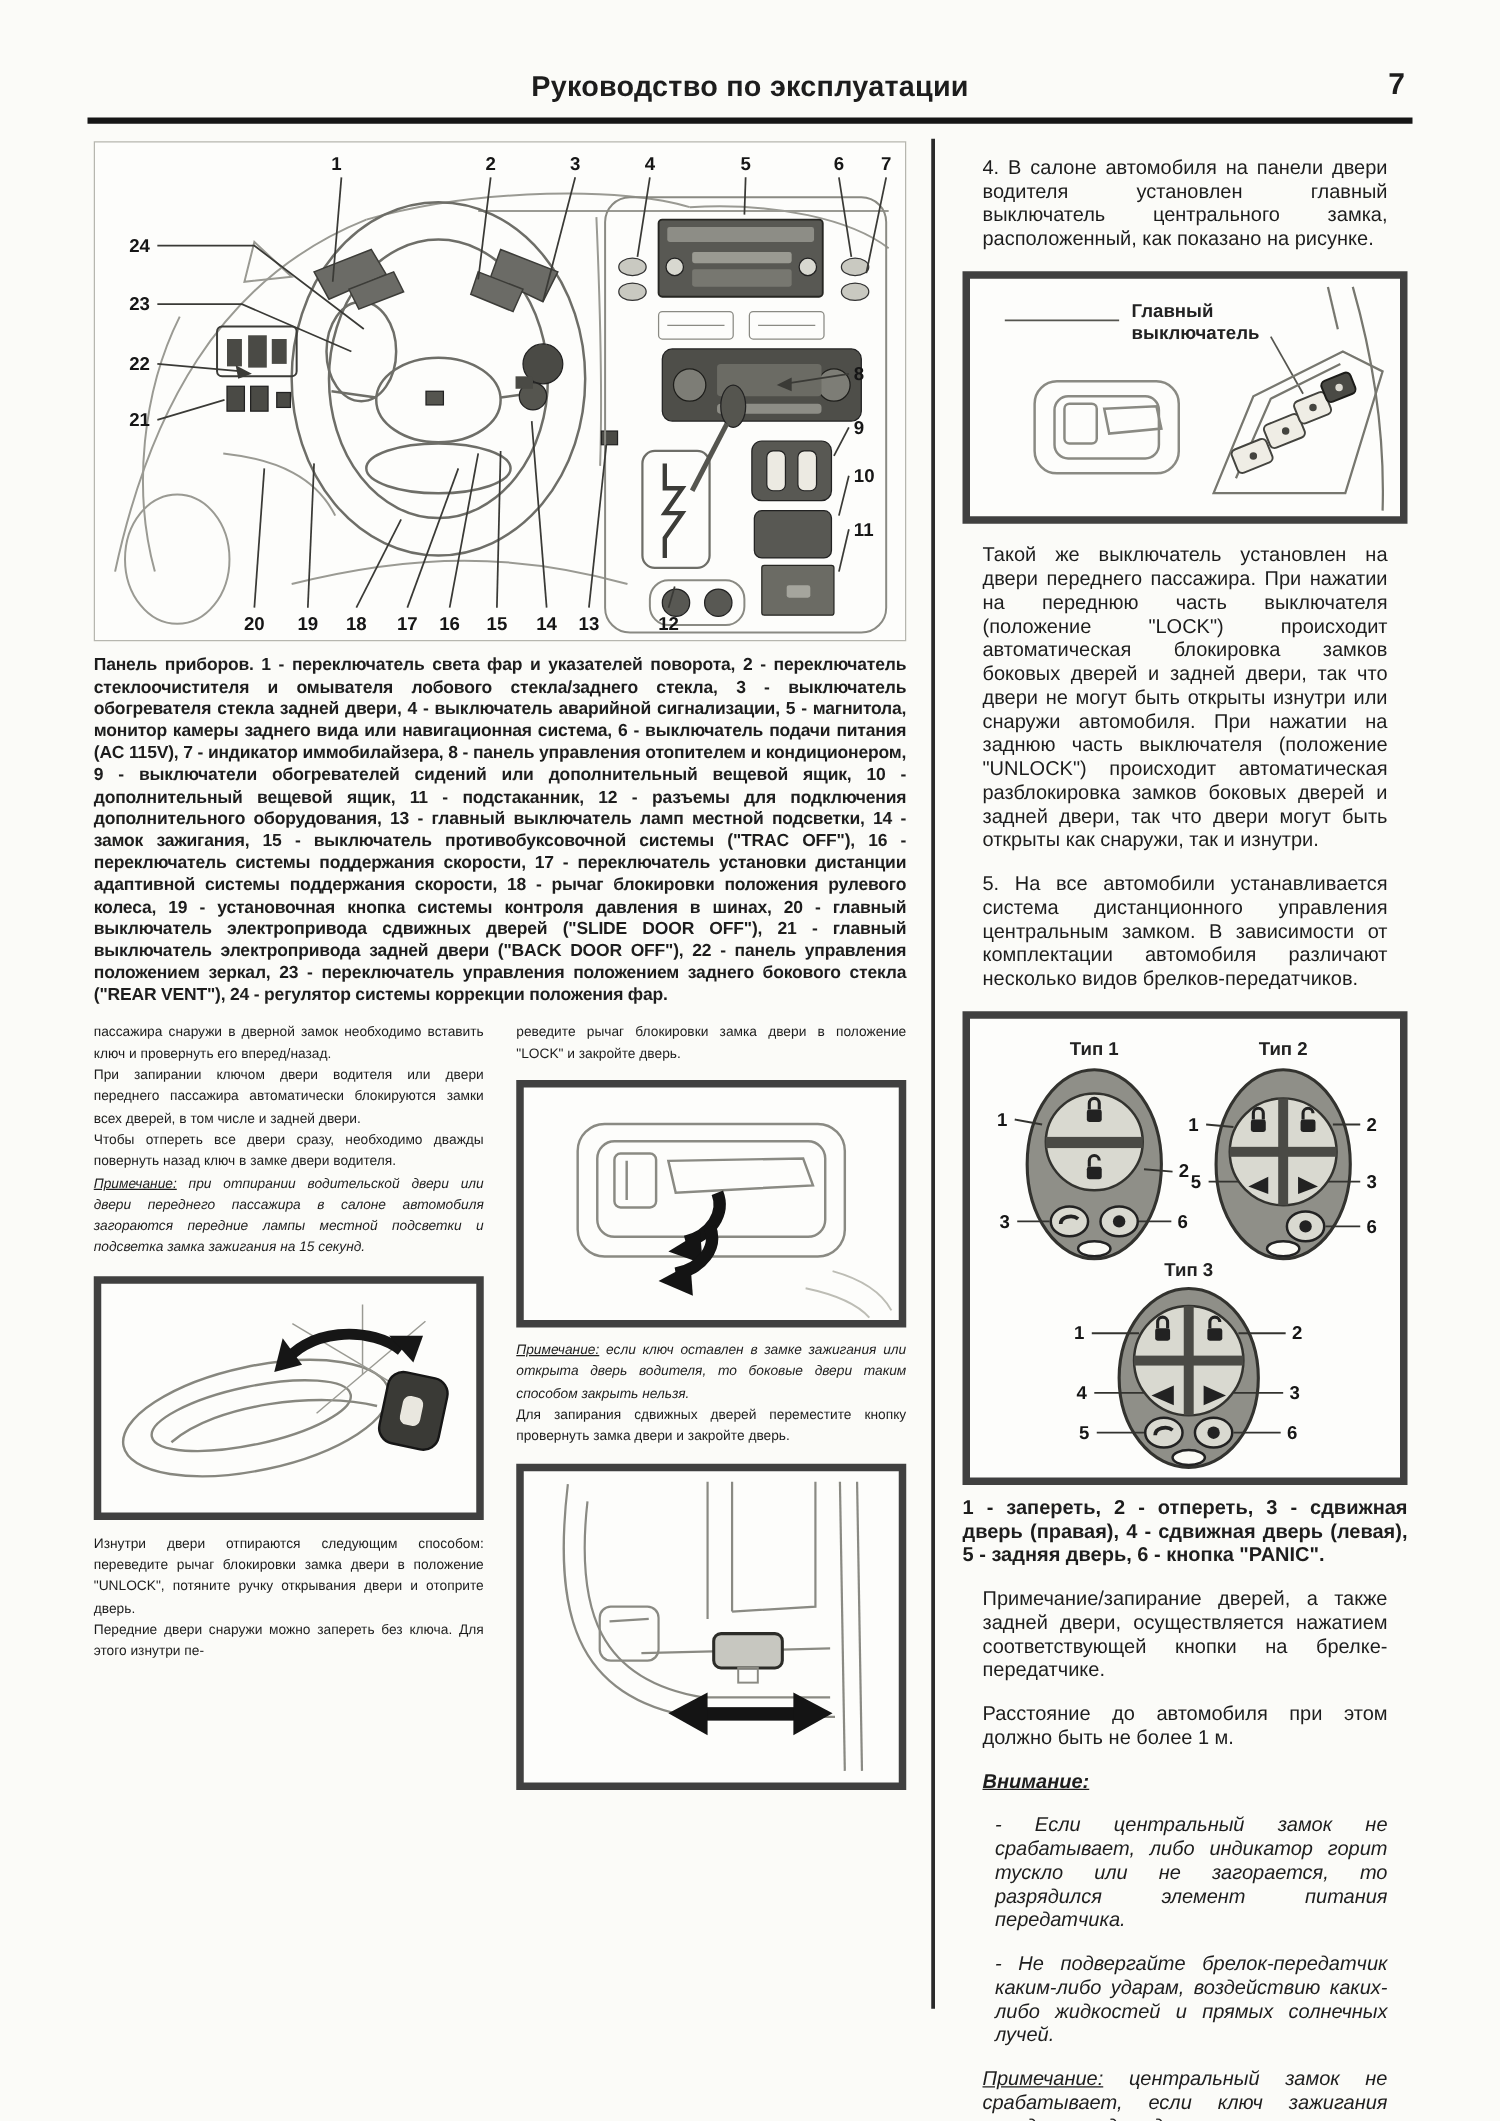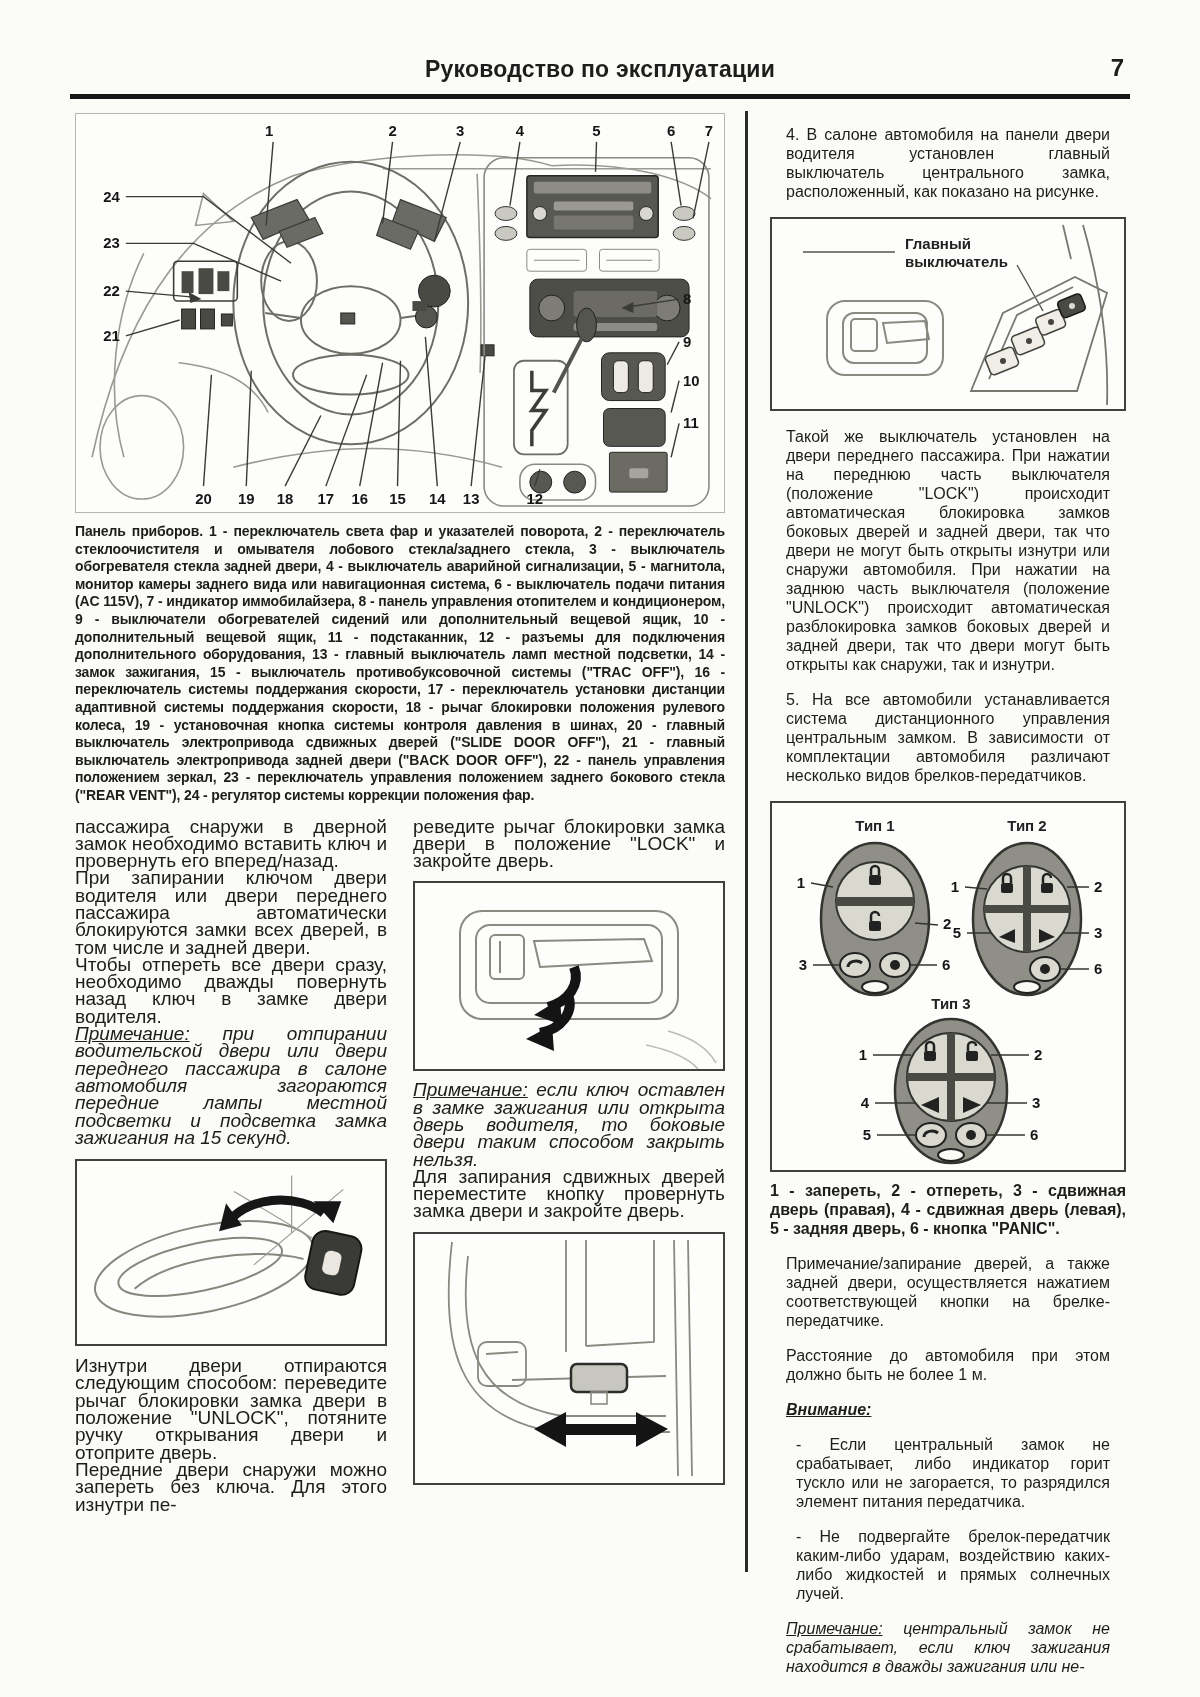--- a/index.html
+++ b/index.html
@@ -20,38 +20,38 @@
   .content{display:flex;margin:10px 38px 0 75px;align-items:stretch;}
   .col-main{width:650px;flex:0 0 650px;}
   .vdiv{flex:0 0 3px;background:#2a2a2a;margin:2px 0 120px 20px;}
   .col-right{flex:0 0 356px;width:356px;margin-left:22px;
     font-size:16px;line-height:19px;text-align:justify;}
   .col-right p{margin:16px;}
   
   .fig{background:#fdfdfb;}
   .fig svg{display:block;width:100%;height:100%;}
   .fig-dash{height:398px;border:1px solid #b6b6af;}
-  .boxed{border:2px solid #404040;}
+  .boxed{border:6px solid #404040;}
   
   .legend{font-weight:bold;font-size:14px;line-height:17.6px;text-align:justify;
     margin:10px 0 0 0;letter-spacing:-0.15px;}
   
   .two-col{display:flex;gap:26px;margin-top:13px;}
-  .subcol{width:312px;flex:0 0 312px;font-size:19px;line-height:17.3px;text-align:justify;}
+  .subcol{width:312px;flex:0 0 312px;font-size:11px;line-height:17.3px;text-align:justify;}
   .subcol p{margin:0;}
   .note{font-style:italic;}
   .note-label{text-decoration:underline;font-style:italic;}
   .fig-doorkey{height:183px;margin:13px 0 11px;}
   .fig-innerhandle{height:186px;margin:12px 0 10px;}
   .fig-slidedoor{height:249px;margin:12px 0 0;}
   .fig-panel{height:190px;margin:9px 0 10px;}
   .fig-fobs{height:367px;margin:10px 0 9px;}
   .fob-caption{font-weight:bold;margin:0 0 10px 0 !important;}
   .warn-label{font-weight:bold;font-style:italic;text-decoration:underline;margin-top:3px !important;}
-  .warn-item{padding-left:10px;}
+  .warn-item{font-style:italic;padding-left:10px;}
   
   .co-num{font-size:15px;font-weight:bold;fill:#161616;font-family:"Liberation Sans",sans-serif;}
   .fig-label{font-size:15px;font-weight:bold;fill:#222;font-family:"Liberation Sans",sans-serif;}
 </style>
 </head>
 <body>
 
 <div class="page">
 
   <div class="hdr">

